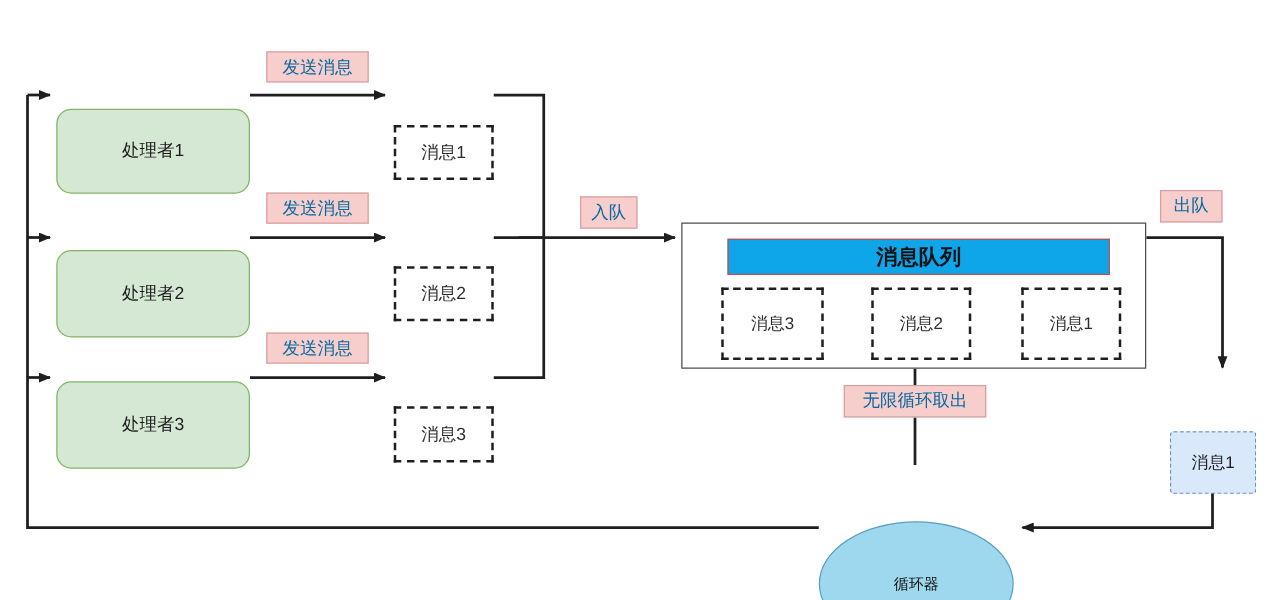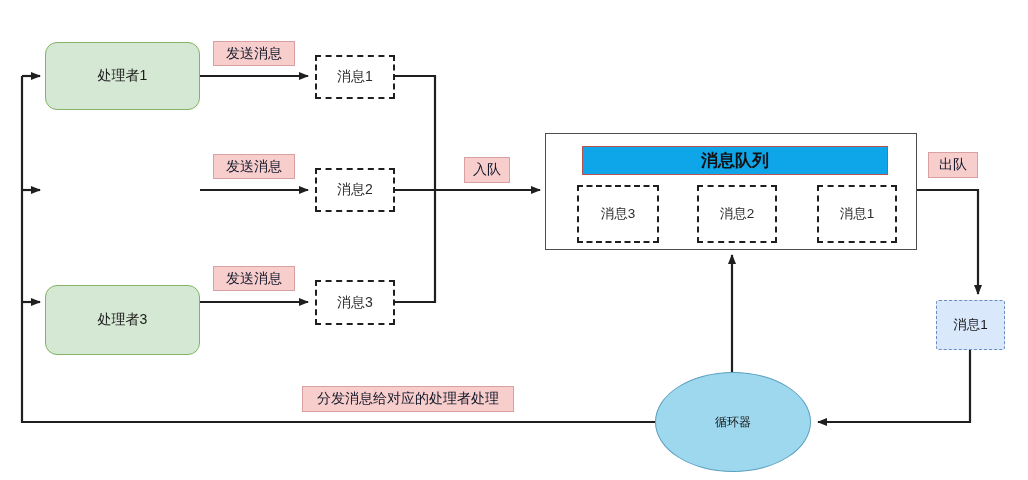--- a/index.html
+++ b/index.html
@@ -1,20 +1,20 @@
 <!DOCTYPE html>
 <html><head>
 <meta charset="utf-8">
 <style>
   html,body{margin:0;padding:0;background:#ffffff;}
   body{width:1028px;height:480px;font-family:"Liberation Sans","DejaVu Sans",sans-serif;overflow:hidden;}
   #stage{position:relative;width:1028px;height:480px;background:#fff;}
   #wires{position:absolute;left:0;top:0;width:1028px;height:480px;}
 
-  .node{position:absolute;box-sizing:border-box;display:flex;align-items:center;justify-content:center;text-align:center;}
+  .node{position:absolute;box-sizing:border-box;display:flex;align-items:center;justify-content:center;text-align:center;margin-top:45px;}
 
   .handler{
     background:#d5e8d4;border:1.6px solid #82b366;border-radius:12px;
     font-size:14px;color:#1a1a1a;
   }
   .msg-dash{
     background:#ffffff;border:2px dashed #1f1f1f;
     font-size:14px;color:#2b2b2b;
   }
   .queue-box{
@@ -26,21 +26,21 @@
     font-size:17px;font-weight:bold;color:#111;
     display:flex;align-items:center;justify-content:center;
   }
   .queue-slot{
     position:absolute;background:#ffffff;border:2px dashed #1f1f1f;
     font-size:13.5px;color:#2b2b2b;
     display:flex;align-items:center;justify-content:center;
   }
   .tag{
     position:absolute;background:#f8cecc;border:1.4px solid #d8a0a0;
-    font-size:14px;color:#0f172a;
+    font-size:14px;color:#0369a1;
     display:flex;align-items:center;justify-content:center;
     white-space:nowrap;padding:0 6px;box-sizing:border-box;
   }
   .ellipse{
     background:#9ed8ee;border:1.5px solid #5a9fc0;border-radius:50%;
     font-size:12px;color:#111;
   }
   .msg-blue{
     background:#dae8fc;border:1.6px dashed #6c8ebf;border-radius:3px;
     font-size:13.5px;color:#1a1a1a;
@@ -78,21 +78,24 @@
       <path d="M655,422 L22,422 L22,76"></path>
       <line x1="22" y1="76" x2="40" y2="76" marker-end="url(#arrow)"></line>
       <line x1="22" y1="190" x2="40" y2="190" marker-end="url(#arrow)"></line>
       <line x1="22" y1="302" x2="40" y2="302" marker-end="url(#arrow)"></line>
     </g>
   </svg>
 
   <div class="node handler" style="left:45px;top:42px;width:155px;height:68px;">
     <span>处理者1</span>
   </div>
-  <div class="node handler" style="left:45px;top:285px;width:155px;height:70px;">
+  <div class="node handler" style="left:45px;top:155px;width:155px;height:70px;">
+    <span>处理者2</span>
+  </div>
+  <div class="node handler" style="left:45px;top:260px;width:155px;height:70px;">
     <span>处理者3</span>
   </div>
 
   <div class="tag" style="left:213px;top:41px;width:82px;height:25px;">
     <span>发送消息</span>
   </div>
   <div class="tag" style="left:213px;top:154px;width:82px;height:25px;">
     <span>发送消息</span>
   </div>
   <div class="tag" style="left:213px;top:266px;width:82px;height:25px;">
@@ -129,22 +132,22 @@
   </div>
 
   <div class="tag" style="left:928px;top:152px;width:50px;height:26px;">
     <span>出队</span>
   </div>
 
   <div class="node msg-blue" style="left:936px;top:300px;width:69px;height:50px;">
     <span>消息1</span>
   </div>
 
+  <div class="tag" style="left:675px;top:308px;width:114px;height:26px;">
+    <span>无限循环取出</span>
+  </div>
 
-  <div class="tag" style="left:302px;top:386px;width:212px;height:26px;">
-    <span>分发消息给对应的处理者处理</span>
-  </div>
 
   <div class="node ellipse" style="left:655px;top:372px;width:156px;height:100px;">
     <span>循环器</span>
   </div>
 
 </div>
 
 </body></html>

